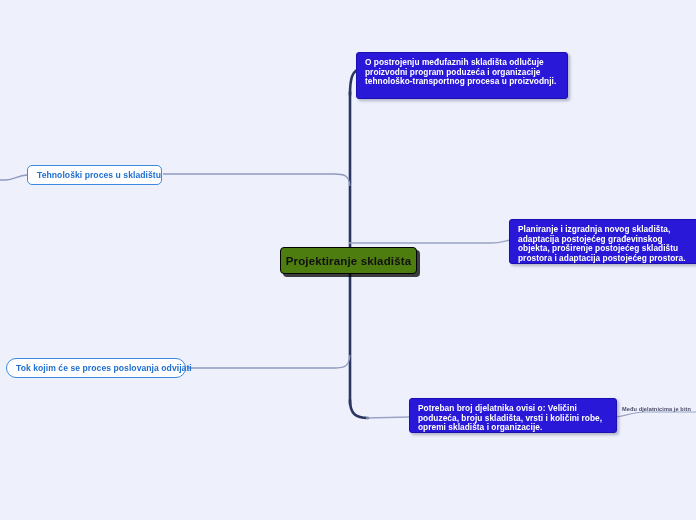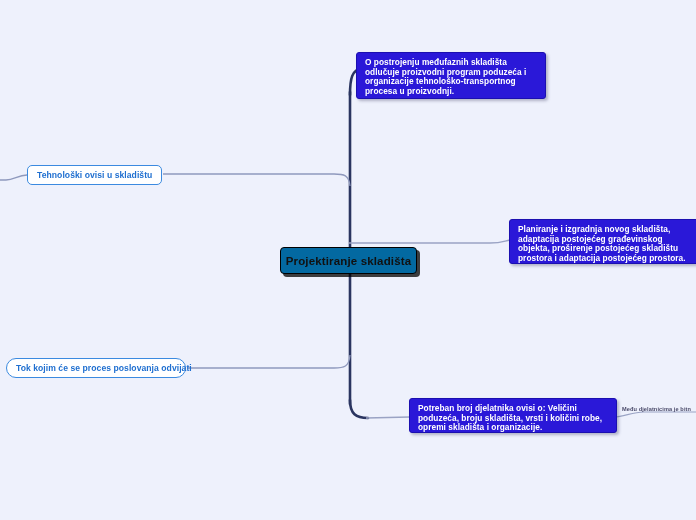--- a/index.html
+++ b/index.html
@@ -27,21 +27,21 @@
     pointer-events: none;
   }
 
   
   .root-node {
     position: absolute;
     left: 280px;
     top: 247px;
     width: 137px;
     height: 27px;
-    background: #0369a1;
+    background: #4d7c0f;
     border: 1.5px solid #000000;
     border-radius: 4px;
     box-shadow: 3px 3px 0 rgba(0,0,0,0.75);
     display: flex;
     align-items: center;
     justify-content: center;
     box-sizing: border-box;
   }
   .root-node .label {
     font-size: 11.5px;
@@ -62,21 +62,21 @@
     padding: 5px 7px 5px 8px;
   }
   .note .label {
     display: block;
     font-size: 8.3px;
     line-height: 9.7px;
     font-weight: bold;
     color: #ffffff;
     letter-spacing: 0.05px;
   }
-  #note-top    { left: 356px; top: 52px;  width: 190px; height: 47px; }
+  #note-top    { left: 356px; top: 52px;  width: 212px; height: 47px; }
   #note-right  { left: 509px; top: 219px; width: 190px; height: 45px; }
   #note-bottom { left: 409px; top: 398px; width: 208px; height: 35px; }
 
   
   .leaf {
     position: absolute;
     background: #ffffff;
     border: 1.5px solid #3b8ae0;
     border-radius: 5px;
     box-sizing: border-box;
@@ -140,21 +140,21 @@
 
   <div class="note" id="note-right">
     <span class="label">Planiranje i izgradnja novog skladišta, adaptacija postojećeg građevinskog objekta, proširenje postojećeg skladištu prostora i adaptacija postojećeg prostora.</span>
   </div>
 
   <div class="note" id="note-bottom">
     <span class="label">Potreban broj djelatnika ovisi o: Veličini poduzeća, broju skladišta, vrsti i količini robe, opremi skladišta i organizacije.</span>
   </div>
 
   <div class="leaf" id="leaf-top">
-    <span class="label">Tehnološki ovisi u skladištu</span>
+    <span class="label">Tehnološki proces u skladištu</span>
   </div>
 
   <div class="leaf" id="leaf-bottom">
     <span class="label">Tok kojim će se proces poslovanja odvijati</span>
   </div>
 
   <div class="root-node">
     <span class="label">Projektiranje skladišta</span>
   </div>
 

